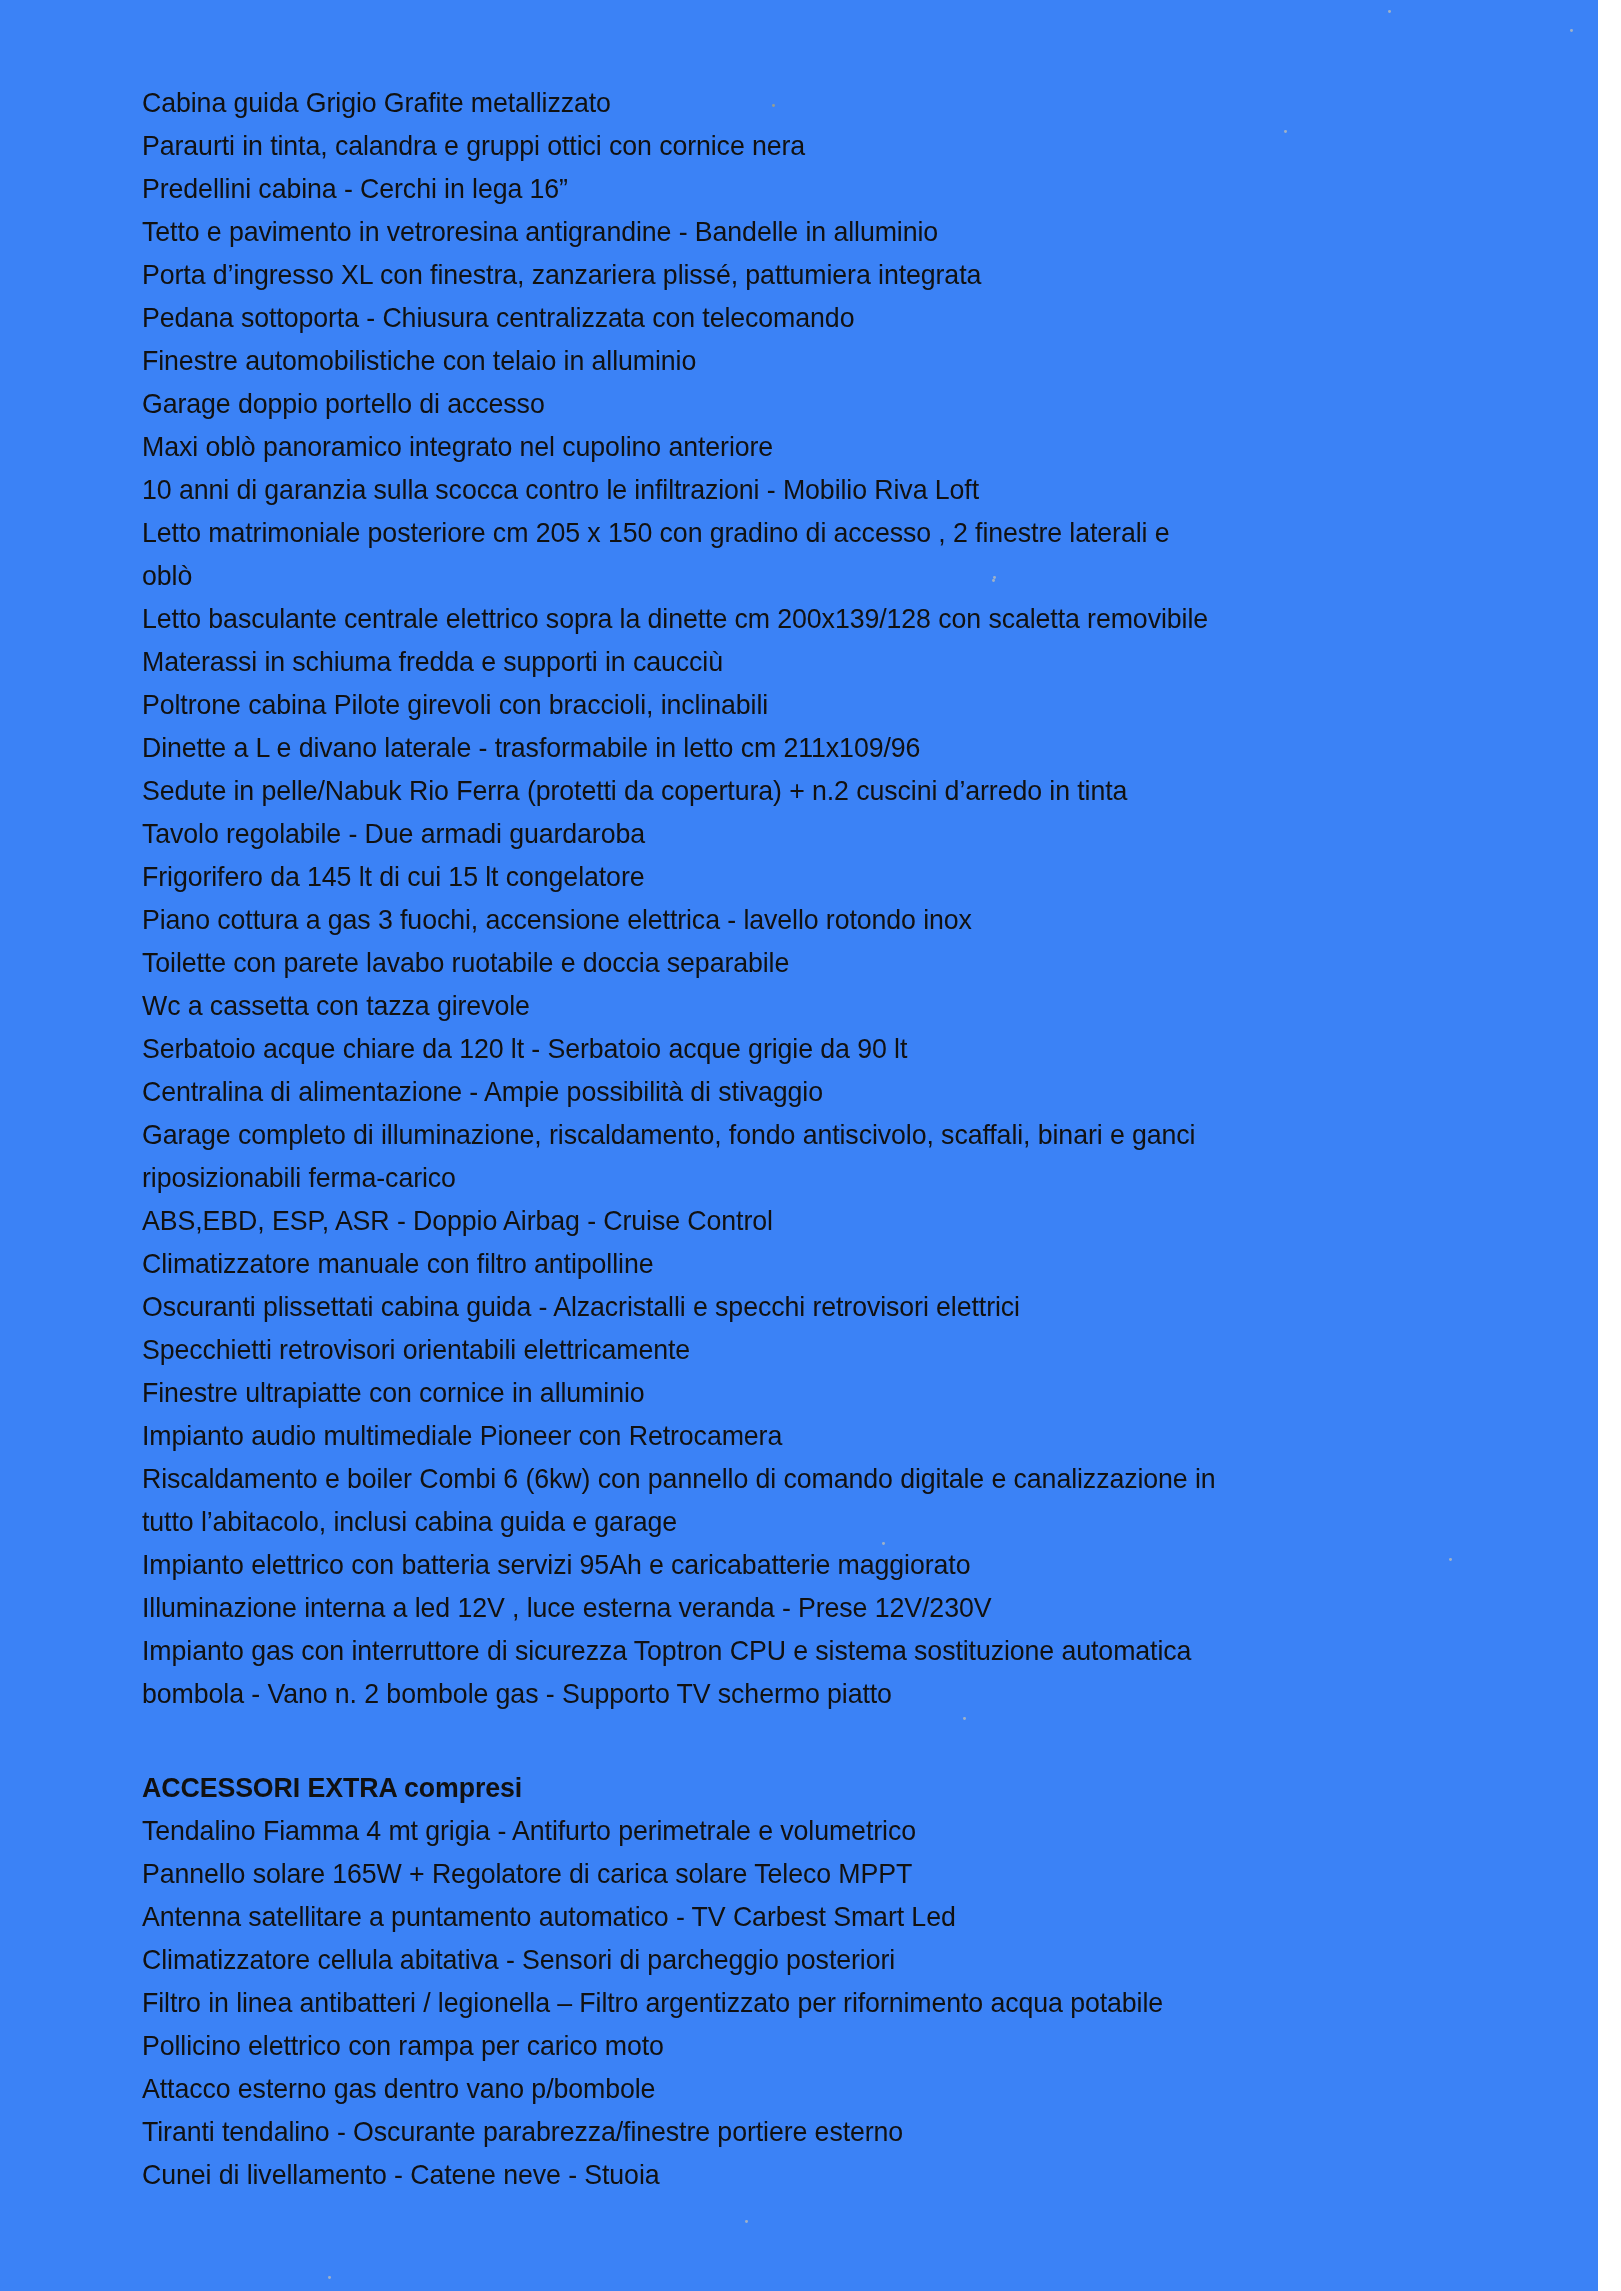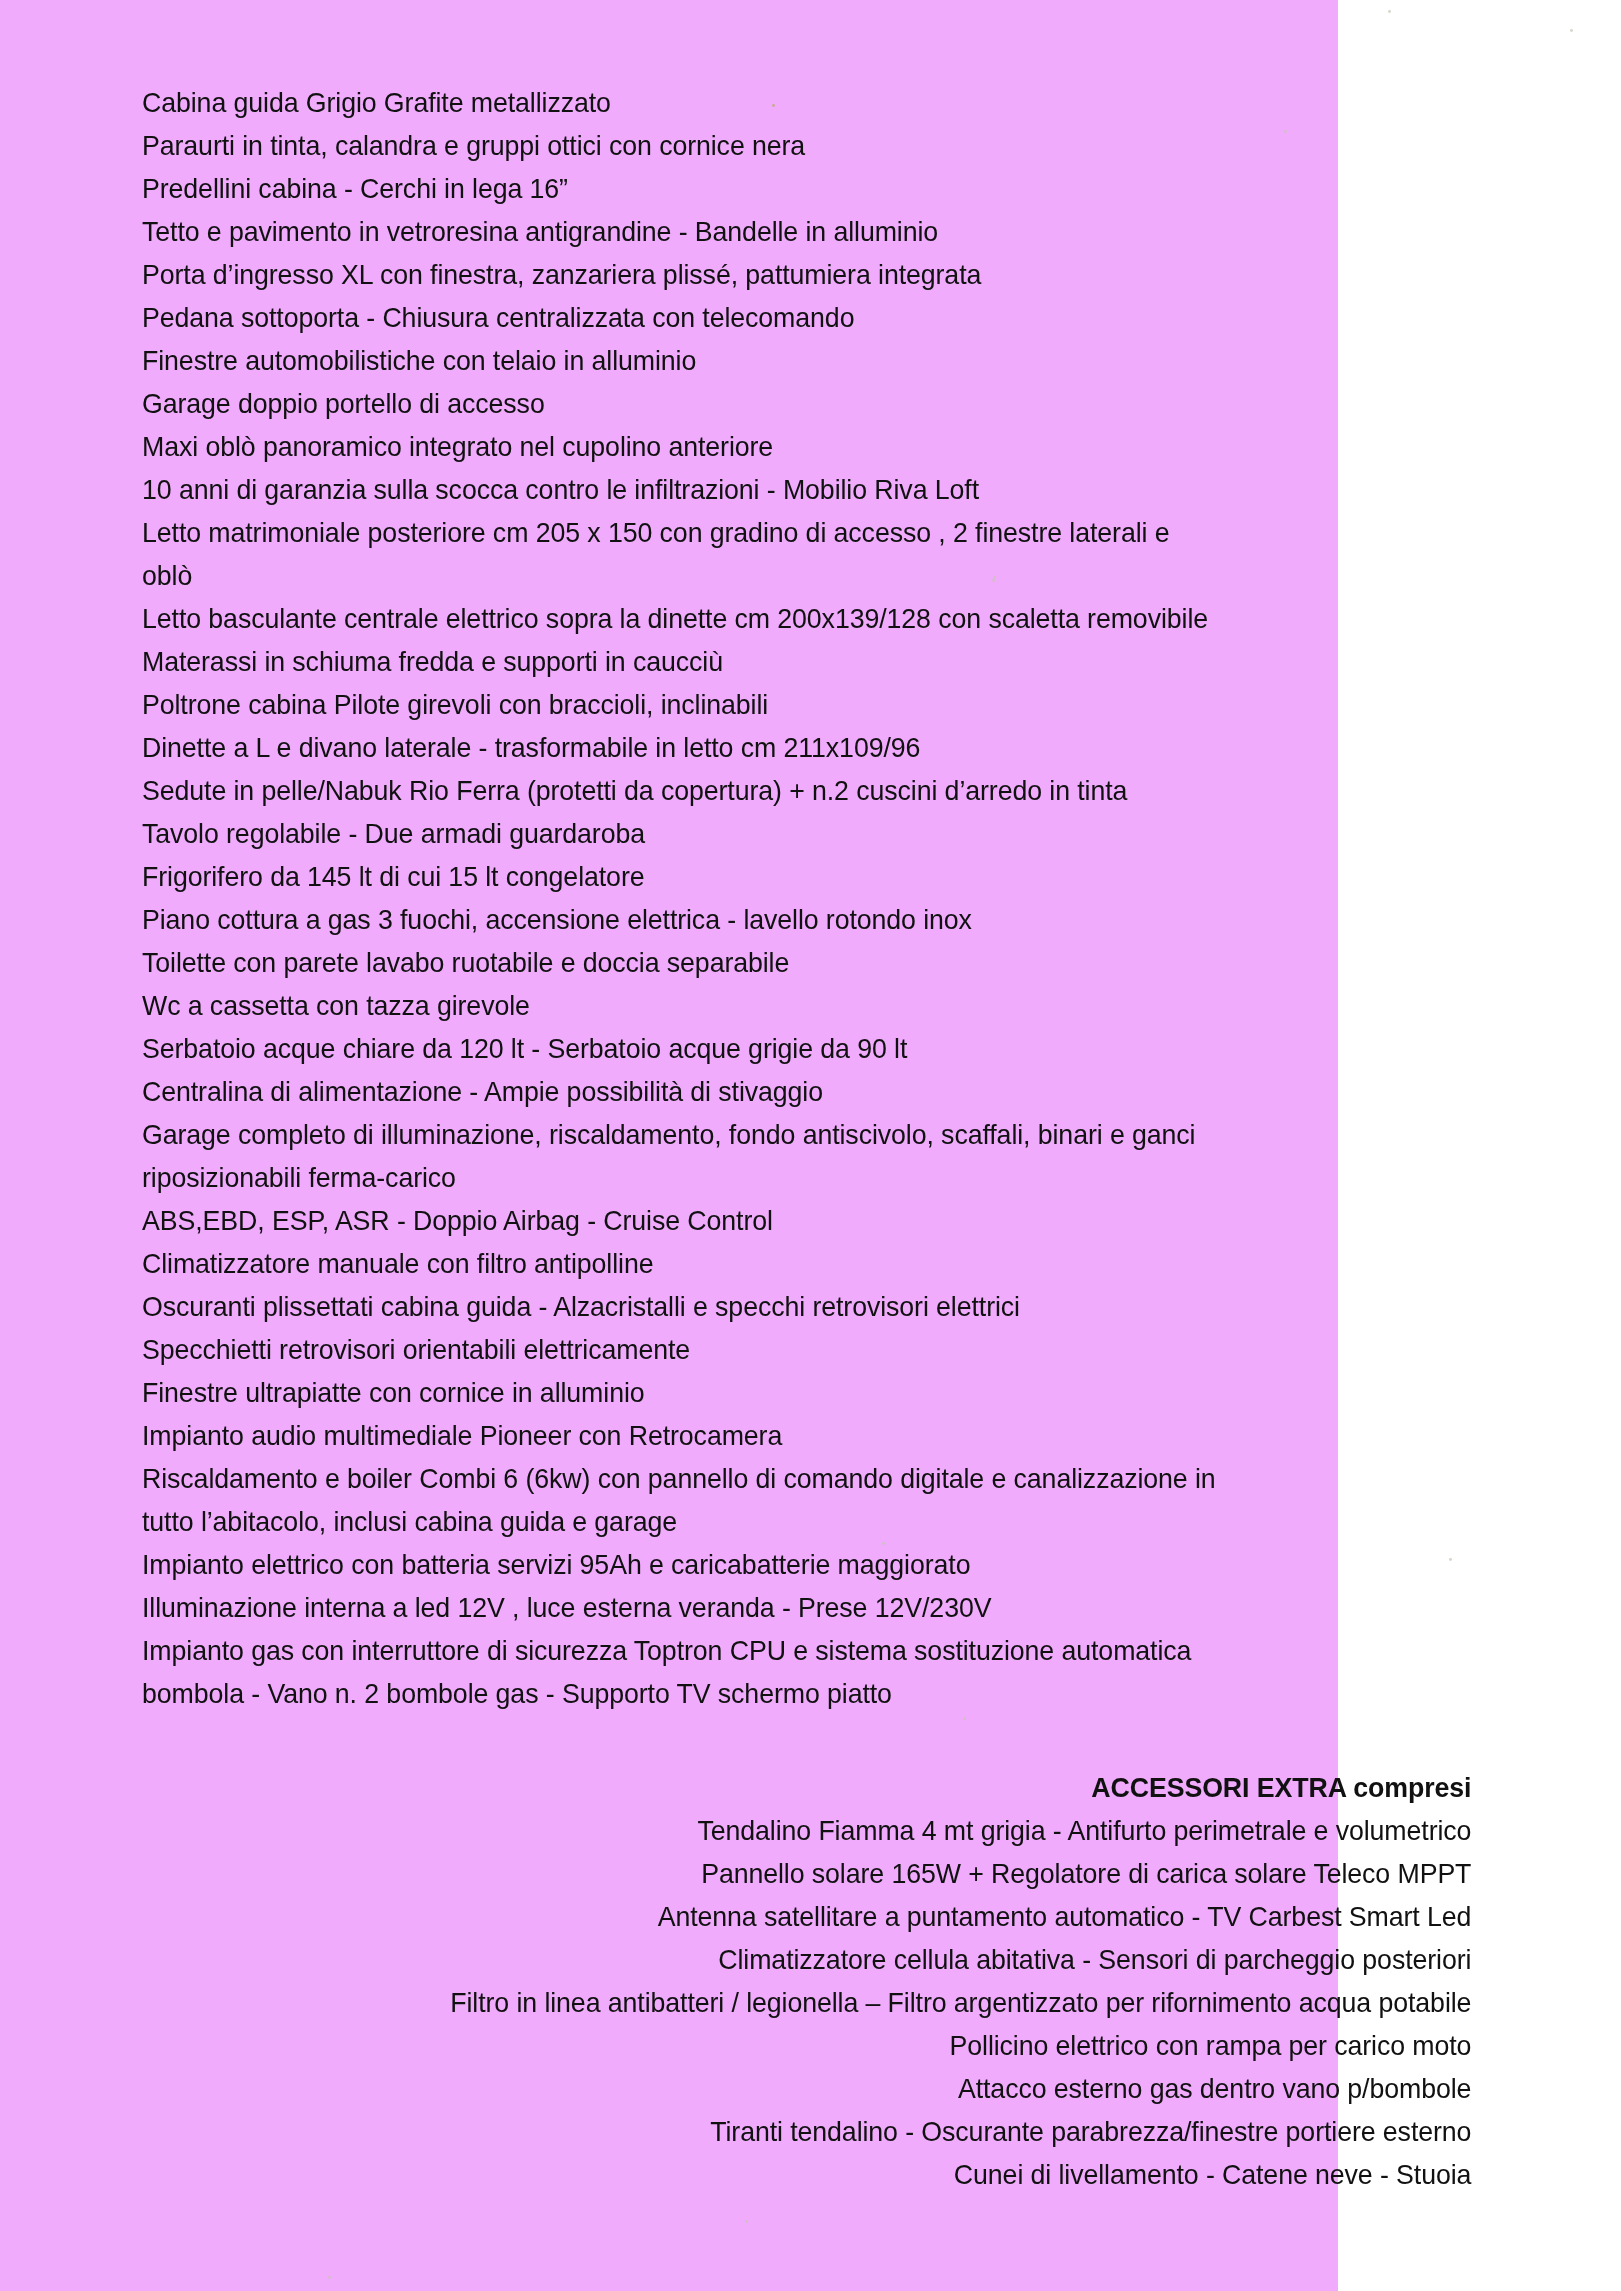--- a/index.html
+++ b/index.html
@@ -12,31 +12,31 @@
       height: 2292px;
       position: relative;
       overflow: hidden;
       font-family: "Liberation Sans", "DejaVu Sans", sans-serif;
       color: #111111;
     }
     .page {
       position: absolute;
       left: 0;
       top: 0;
-      width: 1338px;
+      width: 1598px;
       height: 2292px;
-      background: #f0abfc;
+      background: #3b82f6;
     }
     .block {
       position: absolute;
       left: 142px;
       width: 1392px;
     }
     .main-block { top: 81px; }
-    .extra-block { top: 1766px; text-align: right; }
+    .extra-block { top: 1766px; }
     .line {
       display: block;
       height: 43px;
       line-height: 43px;
       font-size: 28px;
       white-space: nowrap;
       transform-origin: left center;
       transform: scaleX(0.955);
       letter-spacing: -0.1px;
     }

